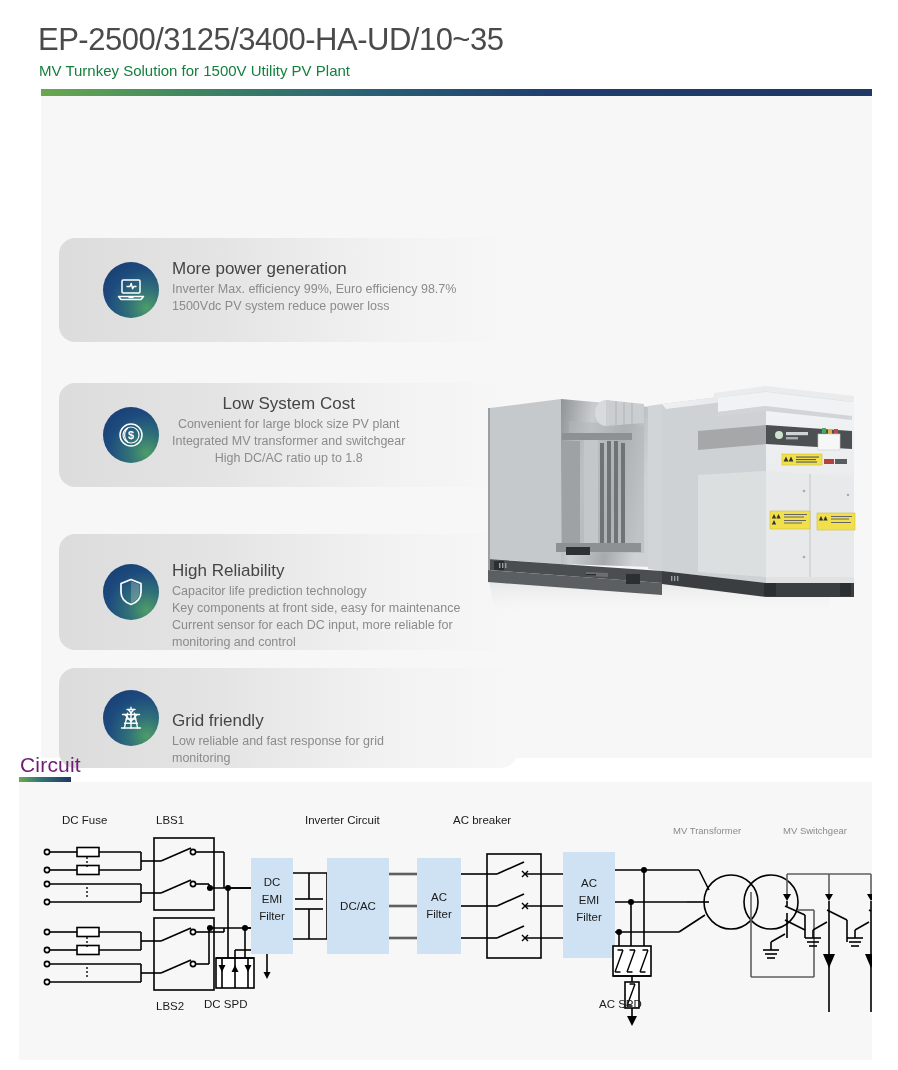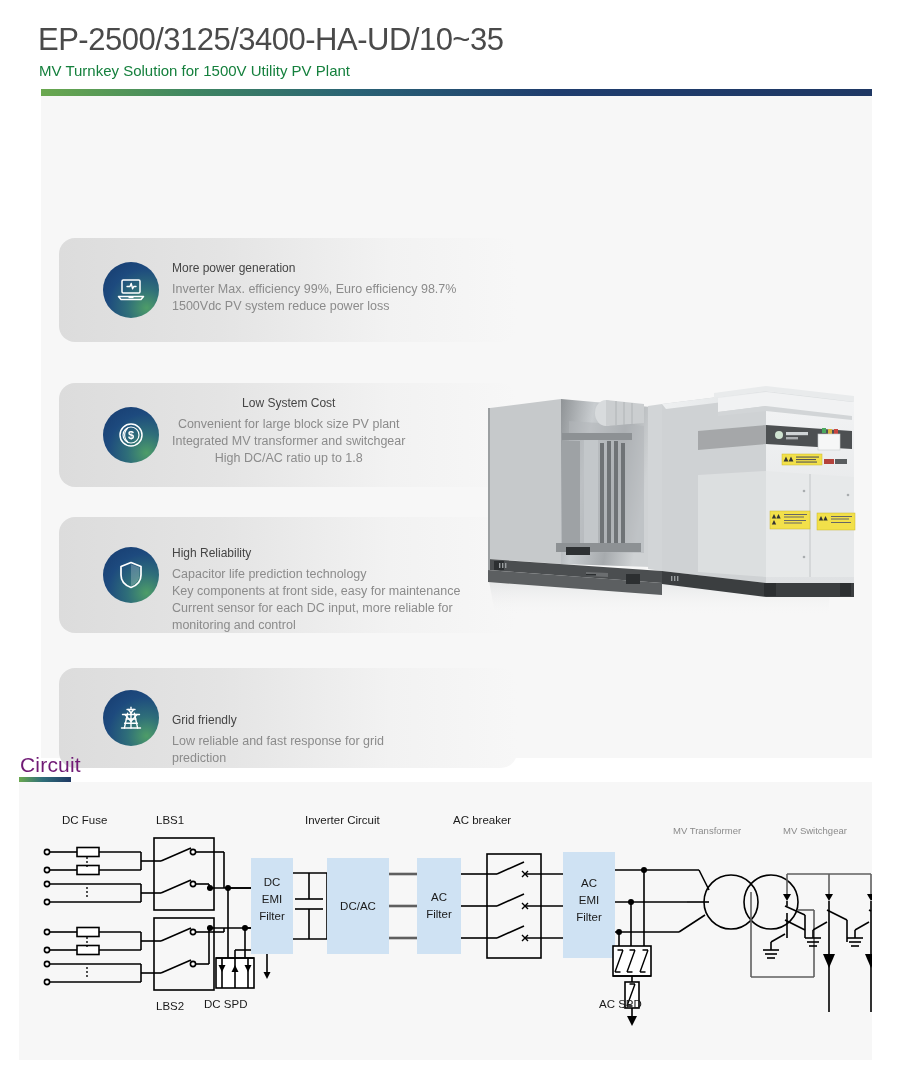--- a/index.html
+++ b/index.html
@@ -29,41 +29,41 @@
     background:#f7f7f7;
   }
   .card {
     position:absolute; left:18px;
     width:458px;
     background:linear-gradient(to right,#dcdcdc 0%, #e4e4e4 35%, #f2f2f2 72%, #f7f7f7 100%);
     border-radius:16px;
   }
   .card.c1 { top:142px;  height:104px; }
   .card.c2 { top:287px;  height:104px; }
-  .card.c3 { top:421px;  height:116px;padding-left:13px; }
+  .card.c3 { top:438px;  height:116px;padding-left:13px; }
   .card.c4 { top:572px;  height:100px; }
 
   .badge {
     position:absolute; left:44px; width:56px; height:56px; border-radius:50%;
     background:radial-gradient(circle at 78% 82%, #4e9d68 0%, #2f6f79 30%, #1d4a7e 62%, #163a6e 100%);
     display:flex; align-items:center; justify-content:center;
   }
   .card.c1 .badge { top:24px; }
   .card.c2 .badge { top:24px; }
   .card.c3 .badge { top:30px; }
   .card.c4 .badge { top:22px; }
   .badge svg { display:block; }
 
   .card .txt { position:absolute; left:113px; }
   .card.c1 .txt { top:22px; }
   .card.c2 .txt { top:12px;text-align:center; }
   .card.c3 .txt { top:28px; }
   .card.c4 .txt { top:4px;margin-top:40px; }
 
-  .f-title { font-size:12px; color:#454545; margin-bottom:4px; line-height:17px; }
+  .f-title { font-size:17px; color:#454545; margin-bottom:4px; line-height:17px; }
   .f-line  { font-size:12.5px; color:#8b8b8b; line-height:17px; white-space:nowrap; }
 
   
   .product { position:absolute; left:425px; top:275px; width:425px; height:255px; }
   .product svg { display:block; }
 
   
   .sec-title {
     position:absolute; left:20px; top:753px;
     font-size:21px; color:#701a75; letter-spacing:.2px;
@@ -159,21 +159,21 @@
             <path d="M10.2 16 h9.6"></path>
             <path d="M8.6 20.2 h12.8"></path>
             <path d="M11.6 10.2 L8.4 25"></path>
             <path d="M18.4 10.2 L21.6 25"></path>
           </g>
         </svg>
       </div>
       <div class="txt">
         <div class="f-title">Grid friendly</div>
         <div class="f-line">Low reliable and fast response for grid</div>
-        <div class="f-line">prediction</div>
+        <div class="f-line">monitoring</div>
       </div>
     </div>
 
     <div class="product">
       <svg width="425" height="255" viewBox="0 0 425 255">
         <defs>
           <linearGradient id="panelL" x1="0" y1="0" x2="1" y2="0">
             <stop offset="0" stop-color="#b9bcbe"></stop>
               <stop offset="0.5" stop-color="#d9dcde"></stop>
               <stop offset="1" stop-color="#c2c5c7"></stop>

